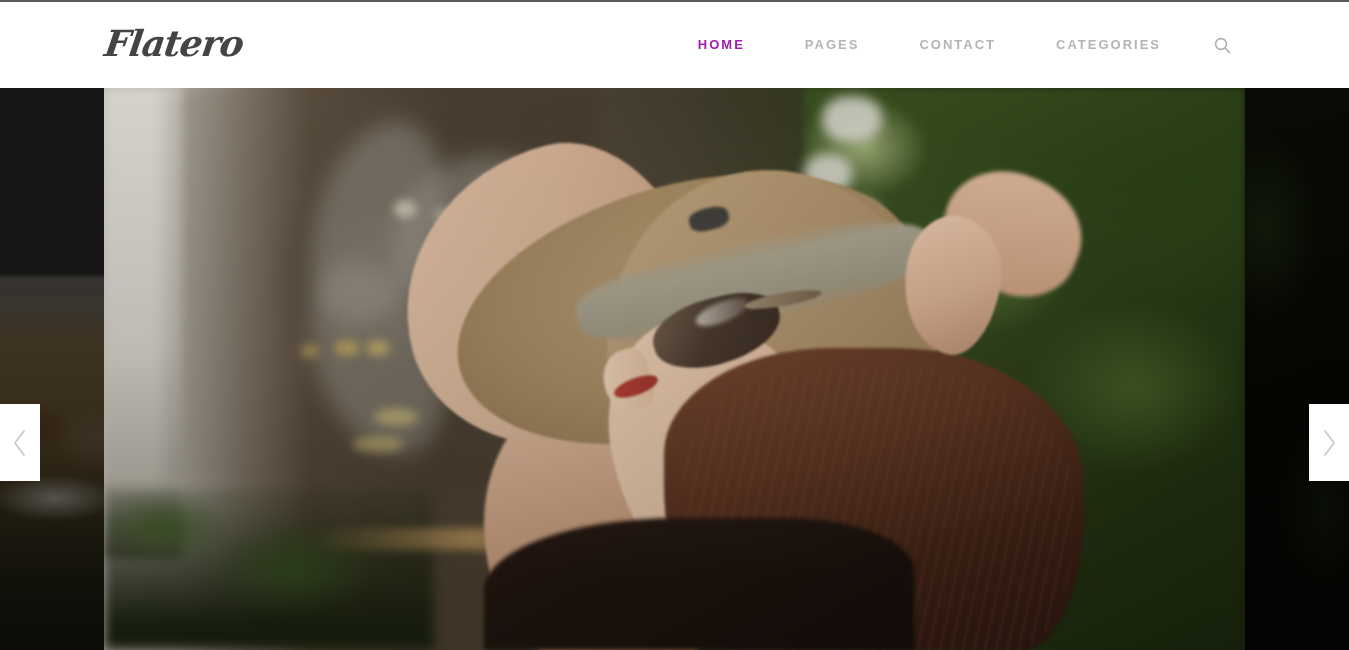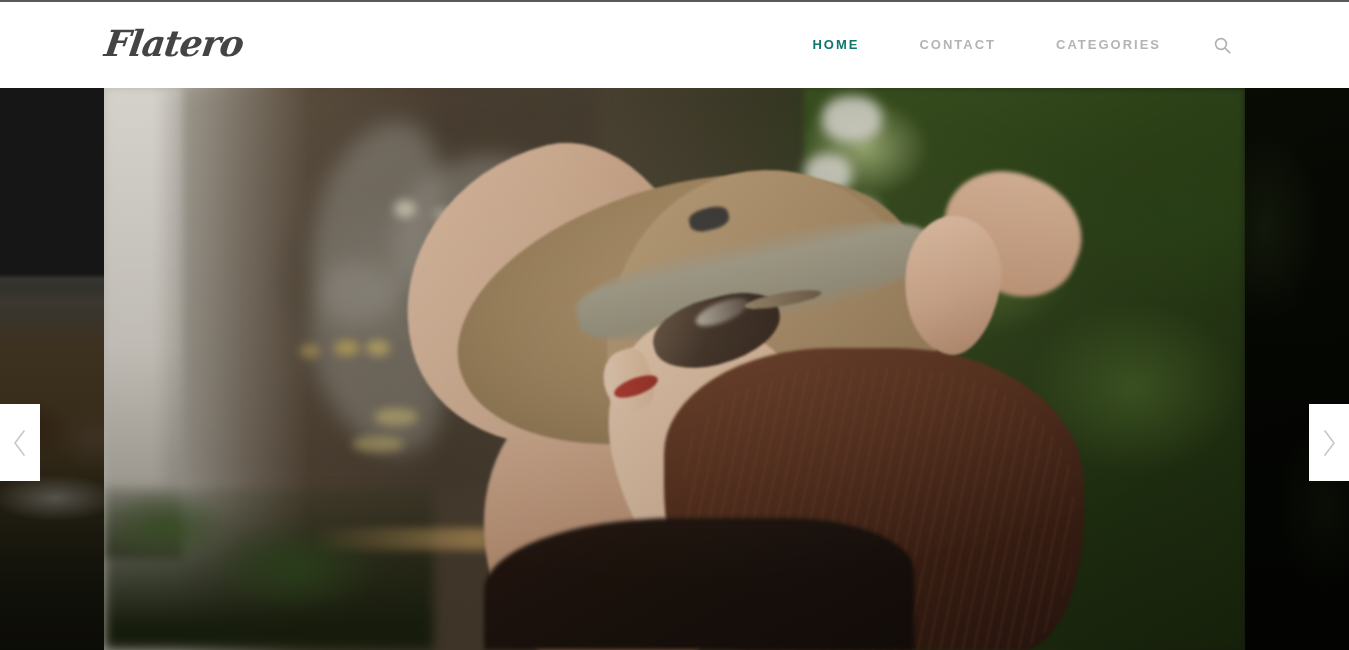--- a/index.html
+++ b/index.html
@@ -27,21 +27,21 @@
     font-size:36px; font-weight:bold; font-style:italic;
     color:#444444; letter-spacing:-1px;
     transform:skewX(-8deg);
   }
   .nav { position:absolute; right:110px; top:0; height:86px; display:flex; align-items:center; }
   .nav-item {
     font-size:13px; letter-spacing:2.0px; font-weight:bold;
     color:#b4b4b4; text-decoration:none; padding:0 30px; line-height:86px;
     white-space:nowrap;
   }
-  .nav-item.active { color:#0f766e; }
+  .nav-item.active { color:#a21caf; }
   .search-btn {
     width:34px; height:86px; display:flex; align-items:center; justify-content:center;
     margin-left:14px;
   }
   .search-btn svg { display:block; }
 
   
   .slider {
     position:absolute; top:88px; left:0; width:1349px; height:562px; overflow:hidden;
     background:#0d0f08;
@@ -296,20 +296,21 @@
 
 <div class="page">
 
   <div class="top-rule"></div>
 
   <div class="header">
     <div class="logo">Flatero</div>
 
     <nav class="nav">
       <a class="nav-item active" href="#">HOME</a>
+      <a class="nav-item" href="#">PAGES</a>
       <a class="nav-item" href="#">CONTACT</a>
       <a class="nav-item" href="#">CATEGORIES</a>
       <div class="search-btn">
         <svg width="17" height="17" viewBox="0 0 17 17" fill="none" stroke="#b0b0b0" stroke-width="1.6">
           <circle cx="7" cy="7" r="5.4"></circle>
           <line x1="11.2" y1="11.2" x2="15.6" y2="15.6" stroke-linecap="round"></line>
         </svg>
       </div>
     </nav>
   </div>

